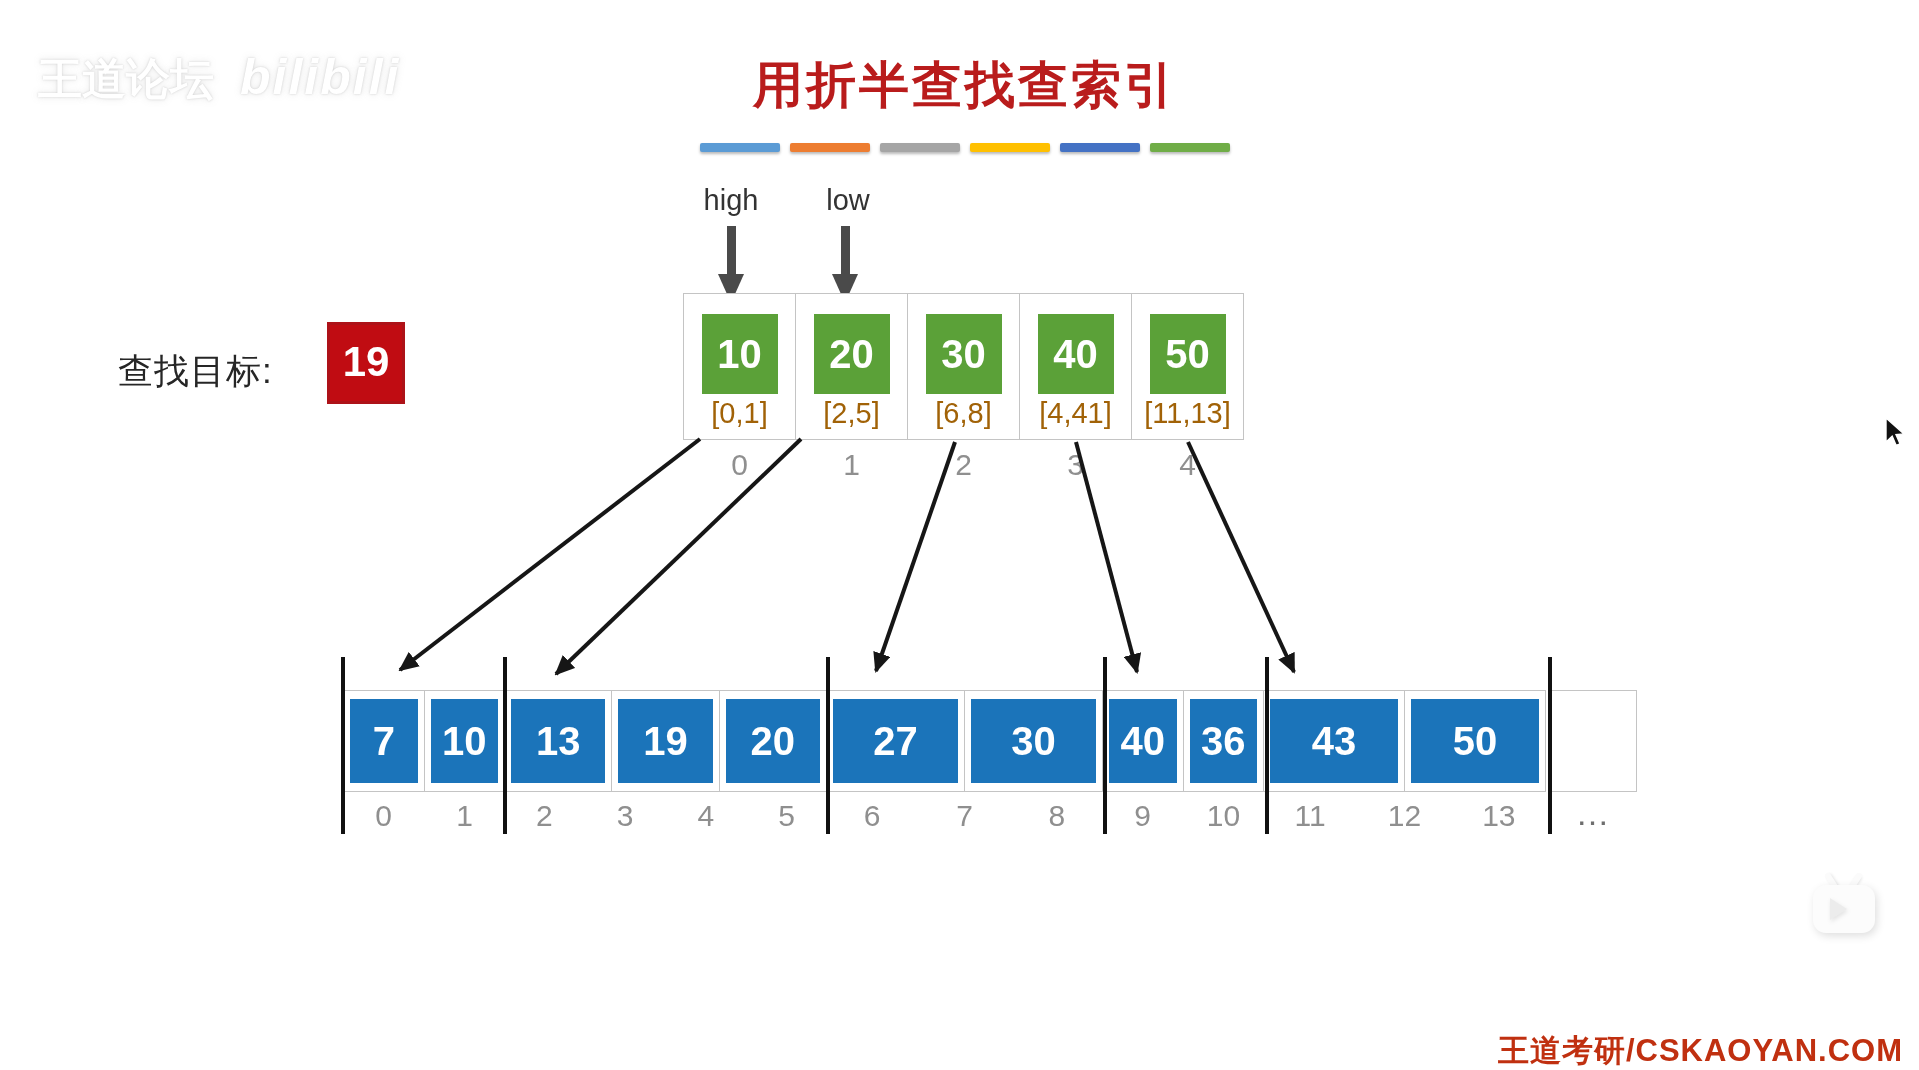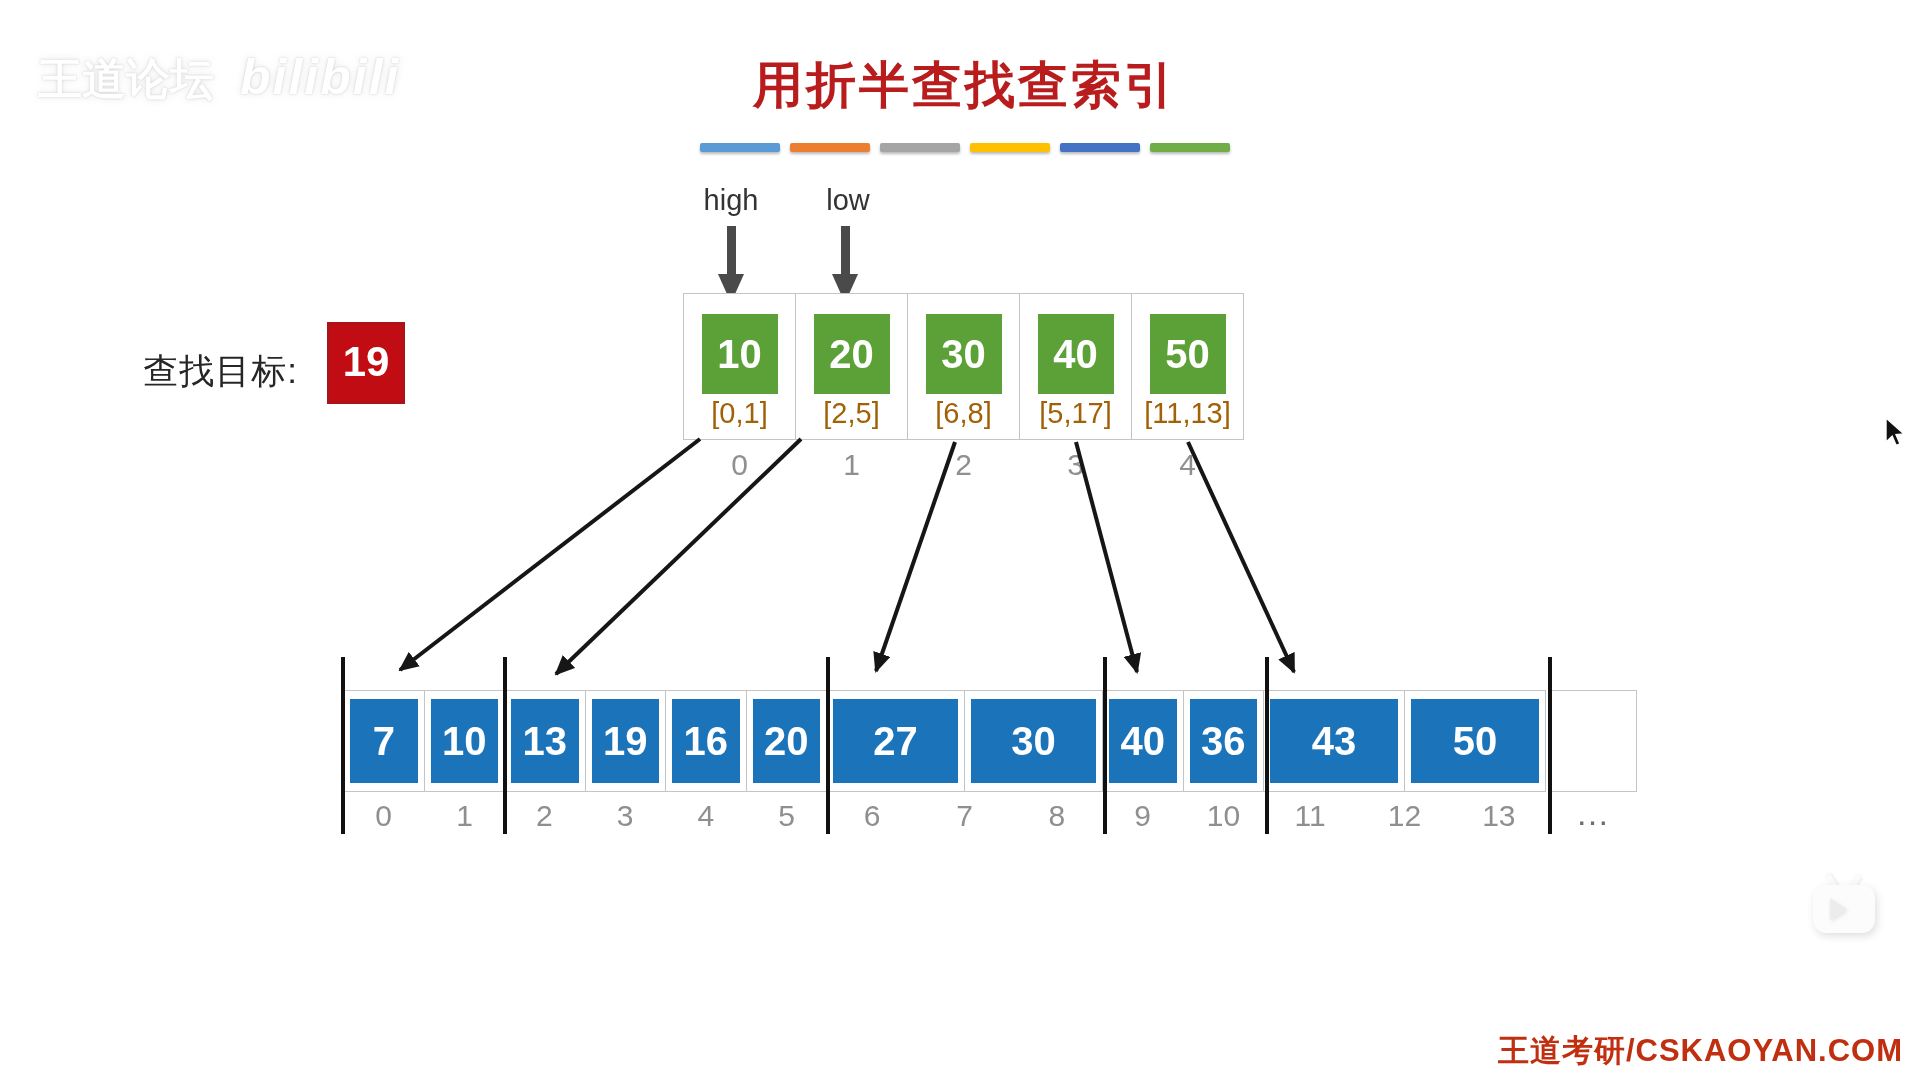--- a/index.html
+++ b/index.html
@@ -23,21 +23,21 @@
   
   .ptr{position:absolute;top:184px;font-size:29px;color:#333;transform:translateX(-50%);}
   .ptr.high{left:731px;}
   .ptr.low{left:848px;}
   .pshaft{position:absolute;width:9px;height:48px;background:#4A4A4A;top:226px;}
   .phead{position:absolute;width:0;height:0;top:274px;
          border-left:13px solid transparent;border-right:13px solid transparent;
          border-top:29px solid #4A4A4A;}
 
   
-  .target-label{position:absolute;left:118px;top:348px;width:205px;text-align:center;
+  .target-label{position:absolute;left:118px;top:348px;width:205px;text-align:left;
                 font-size:35px;color:#262626;letter-spacing:1px;}
   .target-box{position:absolute;left:327px;top:322px;width:78px;height:82px;box-sizing:border-box;
               background:#C00C12;border:3px solid #AD1218;color:#fff;font-size:42px;font-weight:bold;
               text-align:center;line-height:74px;}
 
   
   .idx-wrap{position:absolute;left:683px;top:293px;width:566px;}
   .irow{display:flex;}
   .icell{width:113px;height:147px;box-sizing:border-box;background:#fff;
          border:1px solid #C4C4C4;margin-left:-1px;text-align:center;}
@@ -127,21 +127,21 @@
       <div class="icell">
         <div class="ibox">20</div>
         <div class="irange">[2,5]</div>
       </div>
       <div class="icell">
         <div class="ibox">30</div>
         <div class="irange">[6,8]</div>
       </div>
       <div class="icell">
         <div class="ibox">40</div>
-        <div class="irange">[5,17]</div>
+        <div class="irange">[4,41]</div>
       </div>
       <div class="icell">
         <div class="ibox">50</div>
         <div class="irange">[11,13]</div>
       </div>
     </div>
     <div class="irow">
       <div class="ilbl">0</div>
       <div class="ilbl">1</div>
       <div class="ilbl">2</div>
@@ -174,23 +174,20 @@
           </div>
       </div>
       <div class="blk b1">
         <div class="acell">
             <div class="vbox">13</div>
           </div>
         <div class="acell">
             <div class="vbox">19</div>
           </div>
         <div class="acell">
-            <div class="vbox">16</div>
-          </div>
-        <div class="acell">
             <div class="vbox">20</div>
           </div>
       </div>
       <div class="blk b2">
         <div class="acell">
             <div class="vbox">27</div>
           </div>
         <div class="acell">
             <div class="vbox">30</div>
           </div>

